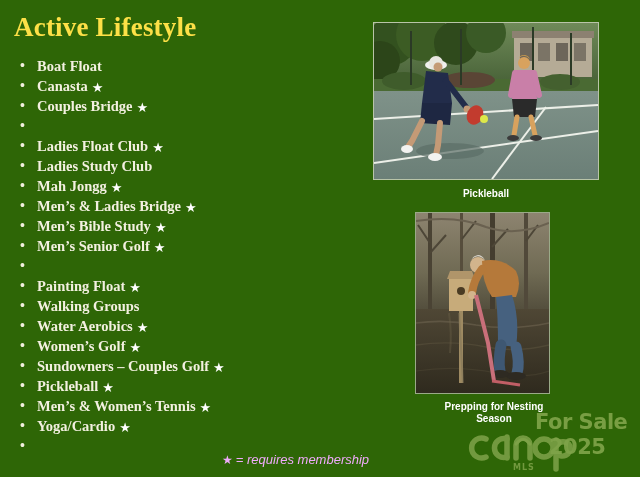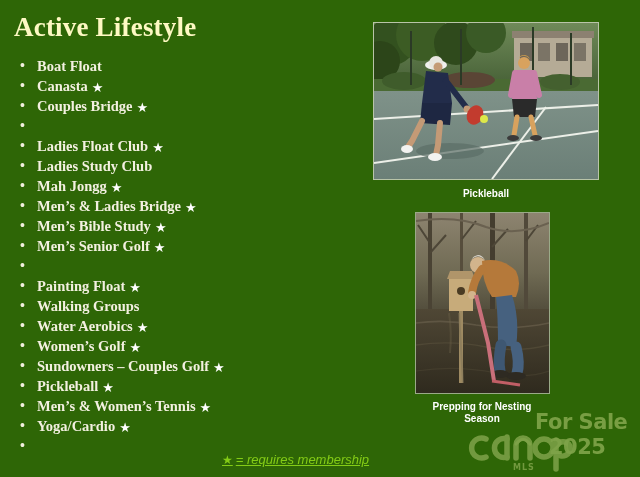--- a/index.html
+++ b/index.html
@@ -22,21 +22,21 @@
   }
 
   
   #slide-title {
     position: absolute;
     left: 14px;
     top: 12px;
     font-family: "Liberation Serif", serif;
     font-size: 27px;
     font-weight: 700;
-    color: #fef9c3;
+    color: #fde047;
     letter-spacing: 0.2px;
     white-space: nowrap;
   }
 
   
   #activity-list {
     position: absolute;
     left: 18px;
     top: 56px;
     width: 350px;
@@ -74,23 +74,22 @@
 
   
   #footnote {
     position: absolute;
     left: 222px;
     top: 452px;
     font-family: "Liberation Sans", sans-serif;
     font-style: italic;
     font-size: 13px;
     font-weight: 400;
-    color: #84cc16;
+    color: #f0abfc;
     white-space: nowrap;
-    text-decoration: underline;
   }
   #footnote .star {
     font-family: "DejaVu Sans", sans-serif;
     font-style: normal;
     font-size: 12px;
     margin-right: 3px;
   }
 
   
   .photo {
@@ -123,21 +122,21 @@
     color: #ffffff;
     text-align: center;
     line-height: 12px;
   }
   #caption-pickleball {
     left: 373px;
     top: 188px;
     width: 226px;
   }
   #caption-nesting {
-    left: 404px;
+    left: 416px;
     top: 401px;
     width: 156px;
   }
 
   
   #watermark {
     position: absolute;
     left: 455px;
     top: 405px;
     width: 185px;

